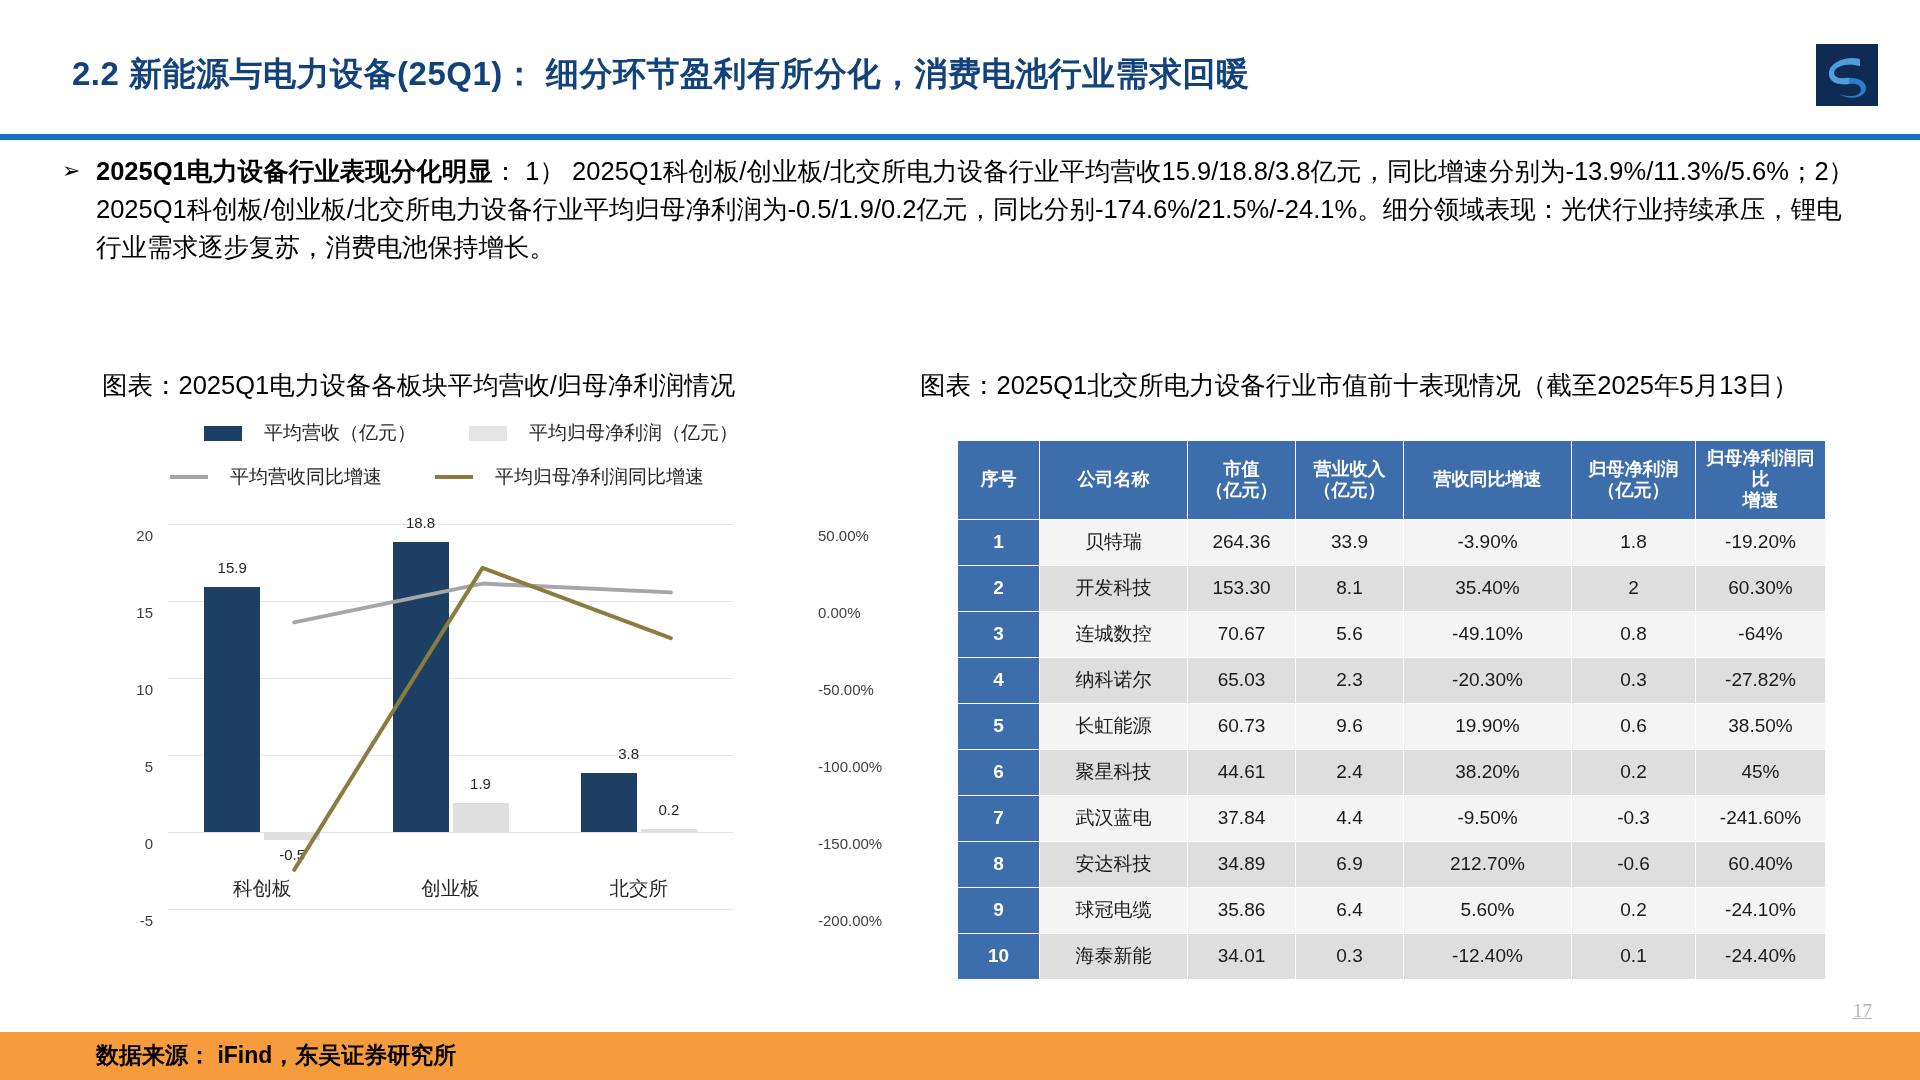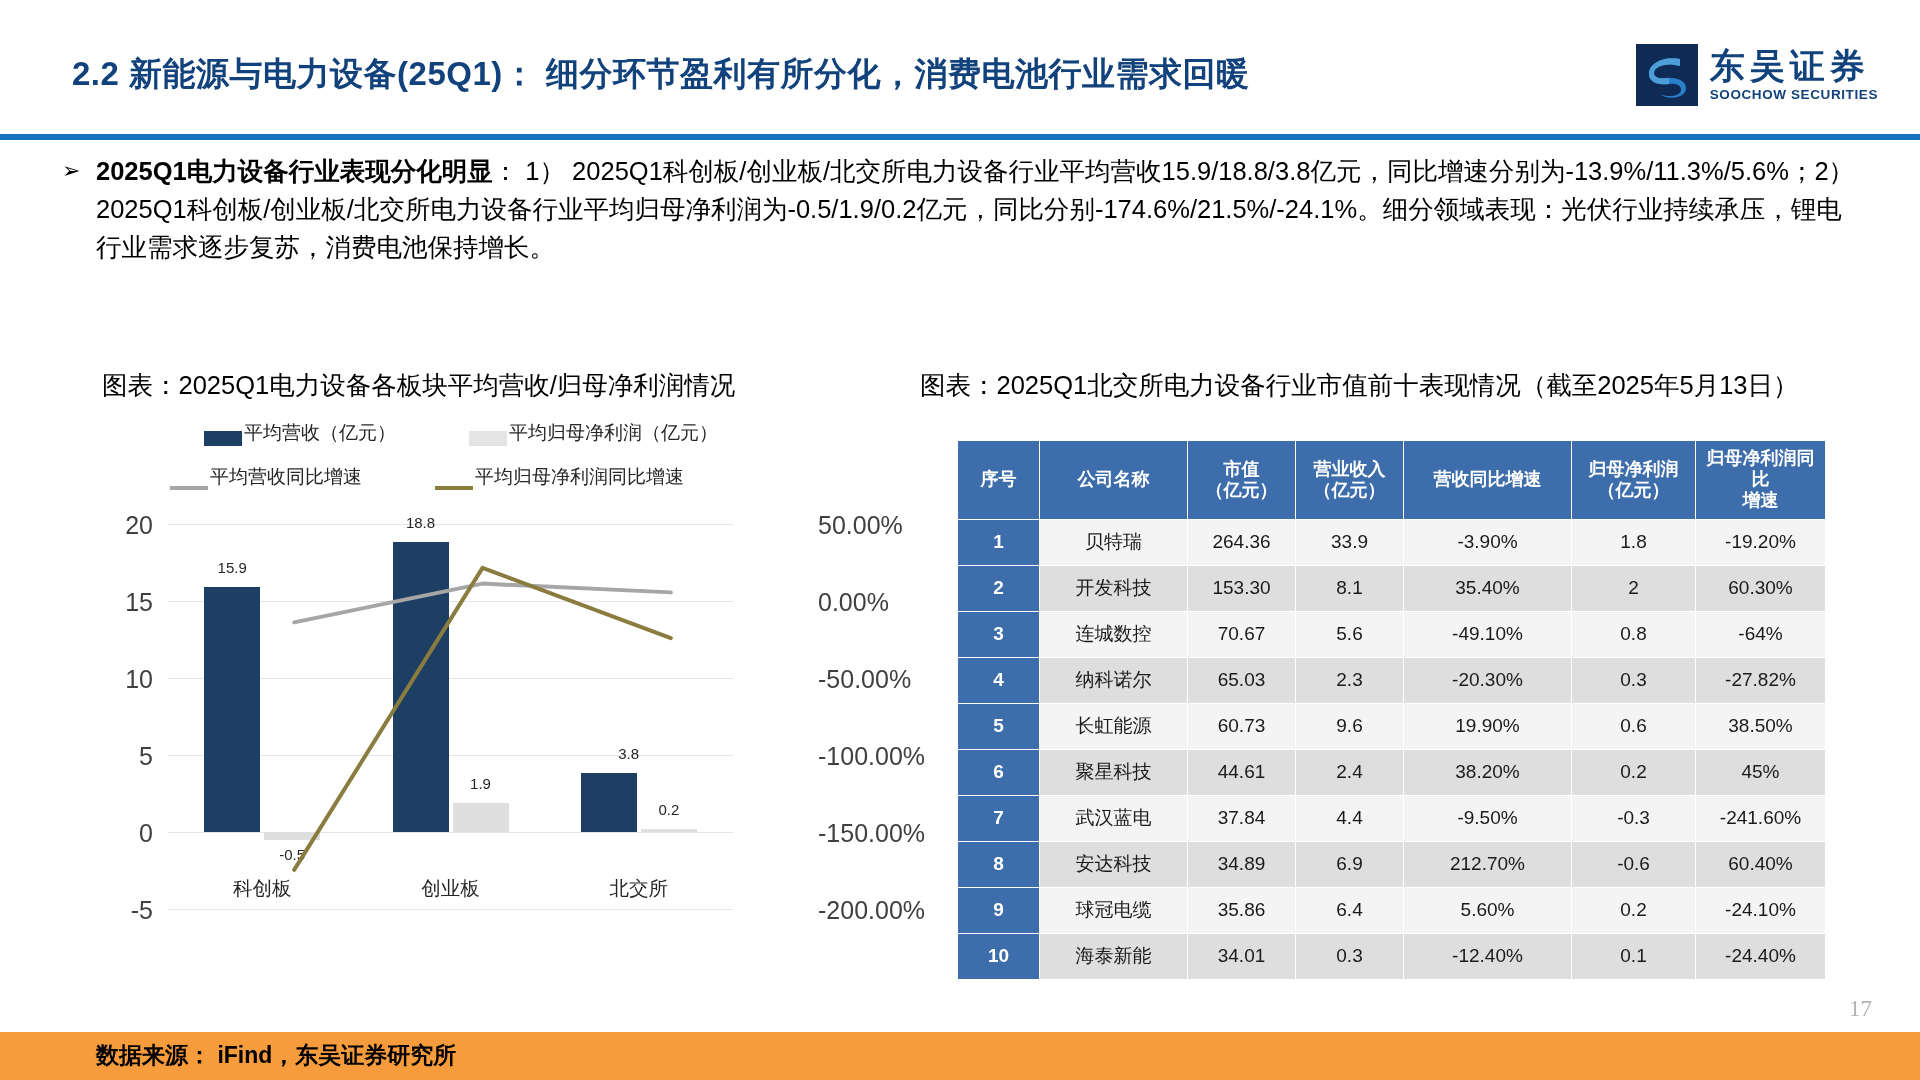--- a/index.html
+++ b/index.html
@@ -81,21 +81,21 @@
     position:absolute;
     left: 100px; top: 420px;
     width: 830px; height: 580px;
   }
   
   #chart-legend {
     position:absolute; left:58px; top:0; width:720px;
   }
   .legend-row { display:flex; }
   .legend-item {
-    display:flex; align-items:flex-end; gap:2px;
+    display:flex; align-items:center; gap:22px;
     font-size: 19px; color:#262626;
     white-space:nowrap;
   }
   .legend-item .sw-bar { width:38px; height:15px; }
   .legend-item .sw-line { width:38px; height:4px; }
   #legend-row-1 .legend-item:nth-child(1) { width: 265px; }
   #legend-row-2 .legend-item:nth-child(1) { width: 265px; }
   #chart-legend .legend-row + .legend-row { margin-top: 18px; }
   #legend-row-1 { padding-left: 46px; }
   #legend-row-2 { padding-left: 12px; }
@@ -110,22 +110,23 @@
     position:absolute;
     left: 68px; top: 8px;
     width: 565px; height: 385px;
   }
   .gridline {
     position:absolute; left:0; width:100%;
     height:1px; background:#e6e6e6;
   }
   .ytick-l, .ytick-r {
     position:absolute;
-    font-size: 25px; color:#404040;
+    font-size: 15px; color:#404040;
     white-space:nowrap;
+    margin-top:16px;
   }
   .ytick-l { right: 580px; text-align:right; }
   .ytick-r { left: 650px; text-align:left; }
 
   .bar {
     position:absolute;
     bottom: 0;
   }
   .bar.revenue { background:#1d3f63; }
   .bar.profit  { background:#dfdfdf; }
@@ -181,41 +182,38 @@
     width:1920px; height:48px;
     background:#f79c3c;
   }
   #footer-text {
     position:absolute; left:96px; bottom:9px;
     font-size:23px; font-weight:bold; color:#000;
     white-space:nowrap;
   }
   #page-number {
     position:absolute; right:48px; bottom:58px;
-    font-size:23px; color:#b3b3b3;
+    font-size:19px; color:#b3b3b3;
     font-family:"Liberation Serif", serif;
+    text-decoration:underline;
   }
 </style>
 </head>
 <body>
 
 <div id="slide-title">2.2 新能源与电力设备(25Q1)： 细分环节盈利有所分化，消费电池行业需求回暖</div>
 
 <div id="brand-logo">
   <div class="mark">
     <svg width="62" height="62" viewBox="0 0 62 62" xmlns="http://www.w3.org/2000/svg">
       <rect x="0" y="0" width="62" height="62" fill="#0f2b55"></rect>
       <path d="M44 15 C30 12, 13 18, 13 30 C13 40, 26 41, 33 40 C40 39, 45 41, 45 46 C45 52, 33 54, 23 50
                C32 56, 50 55, 50 44 C50 35, 37 33, 29 34 C22 35, 18 33, 18 29 C18 22, 31 18, 44 22 Z" fill="#2a7fc9"></path>
       <path d="M44 15 C30 12, 13 18, 13 30 C13 40, 26 41, 33 40 L33 34 C22 35, 18 33, 18 29 C18 22, 31 18, 44 22 Z" fill="#4e9ed8"></path>
     </svg>
-  </div>
-  <div class="wordmark">
-    <div class="cn">东吴证券</div>
-    <div class="en">SOOCHOW SECURITIES</div>
   </div>
 </div>
 <div id="header-rule"></div>
 
 <div id="bullet-block">
   <div id="bullet-row">
     <span id="bullet-marker">➢</span>
     <div id="bullet-text"><span class="b">2025Q1电力设备行业表现分化明显</span><span>： 1） 2025Q1科创板/创业板/北交所电力设备行业平均营收15.9/18.8/3.8亿元，同比增速分别为-13.9%/11.3%/5.6%；2） 2025Q1科创板/创业板/北交所电力设备行业平均归母净利润为-0.5/1.9/0.2亿元，同比分别-174.6%/21.5%/-24.1%。细分领域表现：光伏行业持续承压，锂电行业需求逐步复苏，消费电池保持增长。</span></div>
   </div>
 </div>

